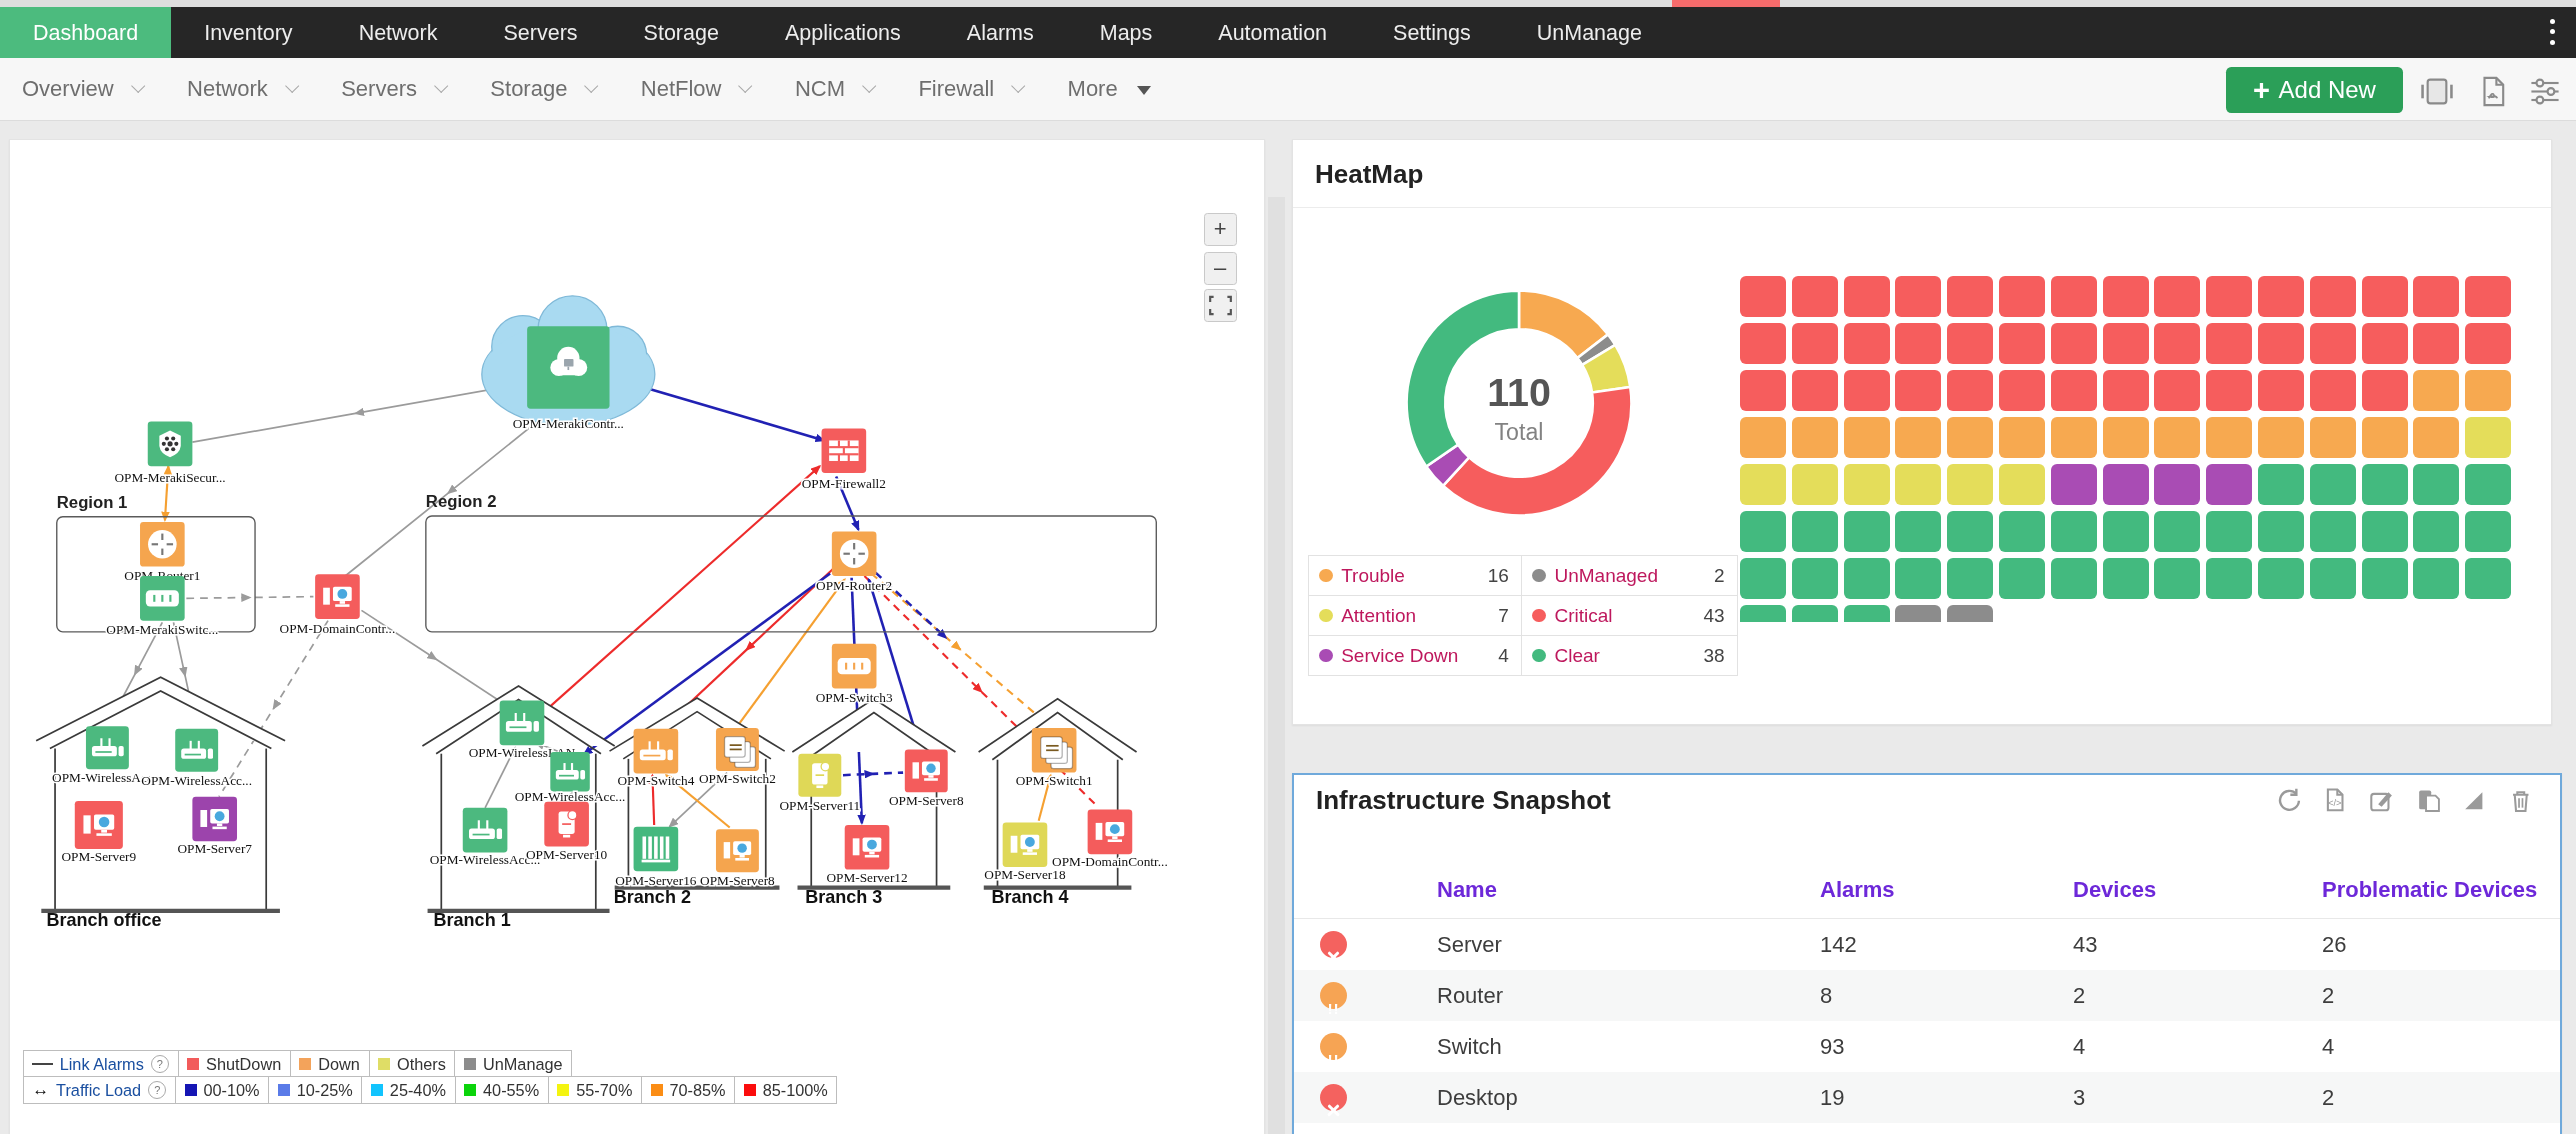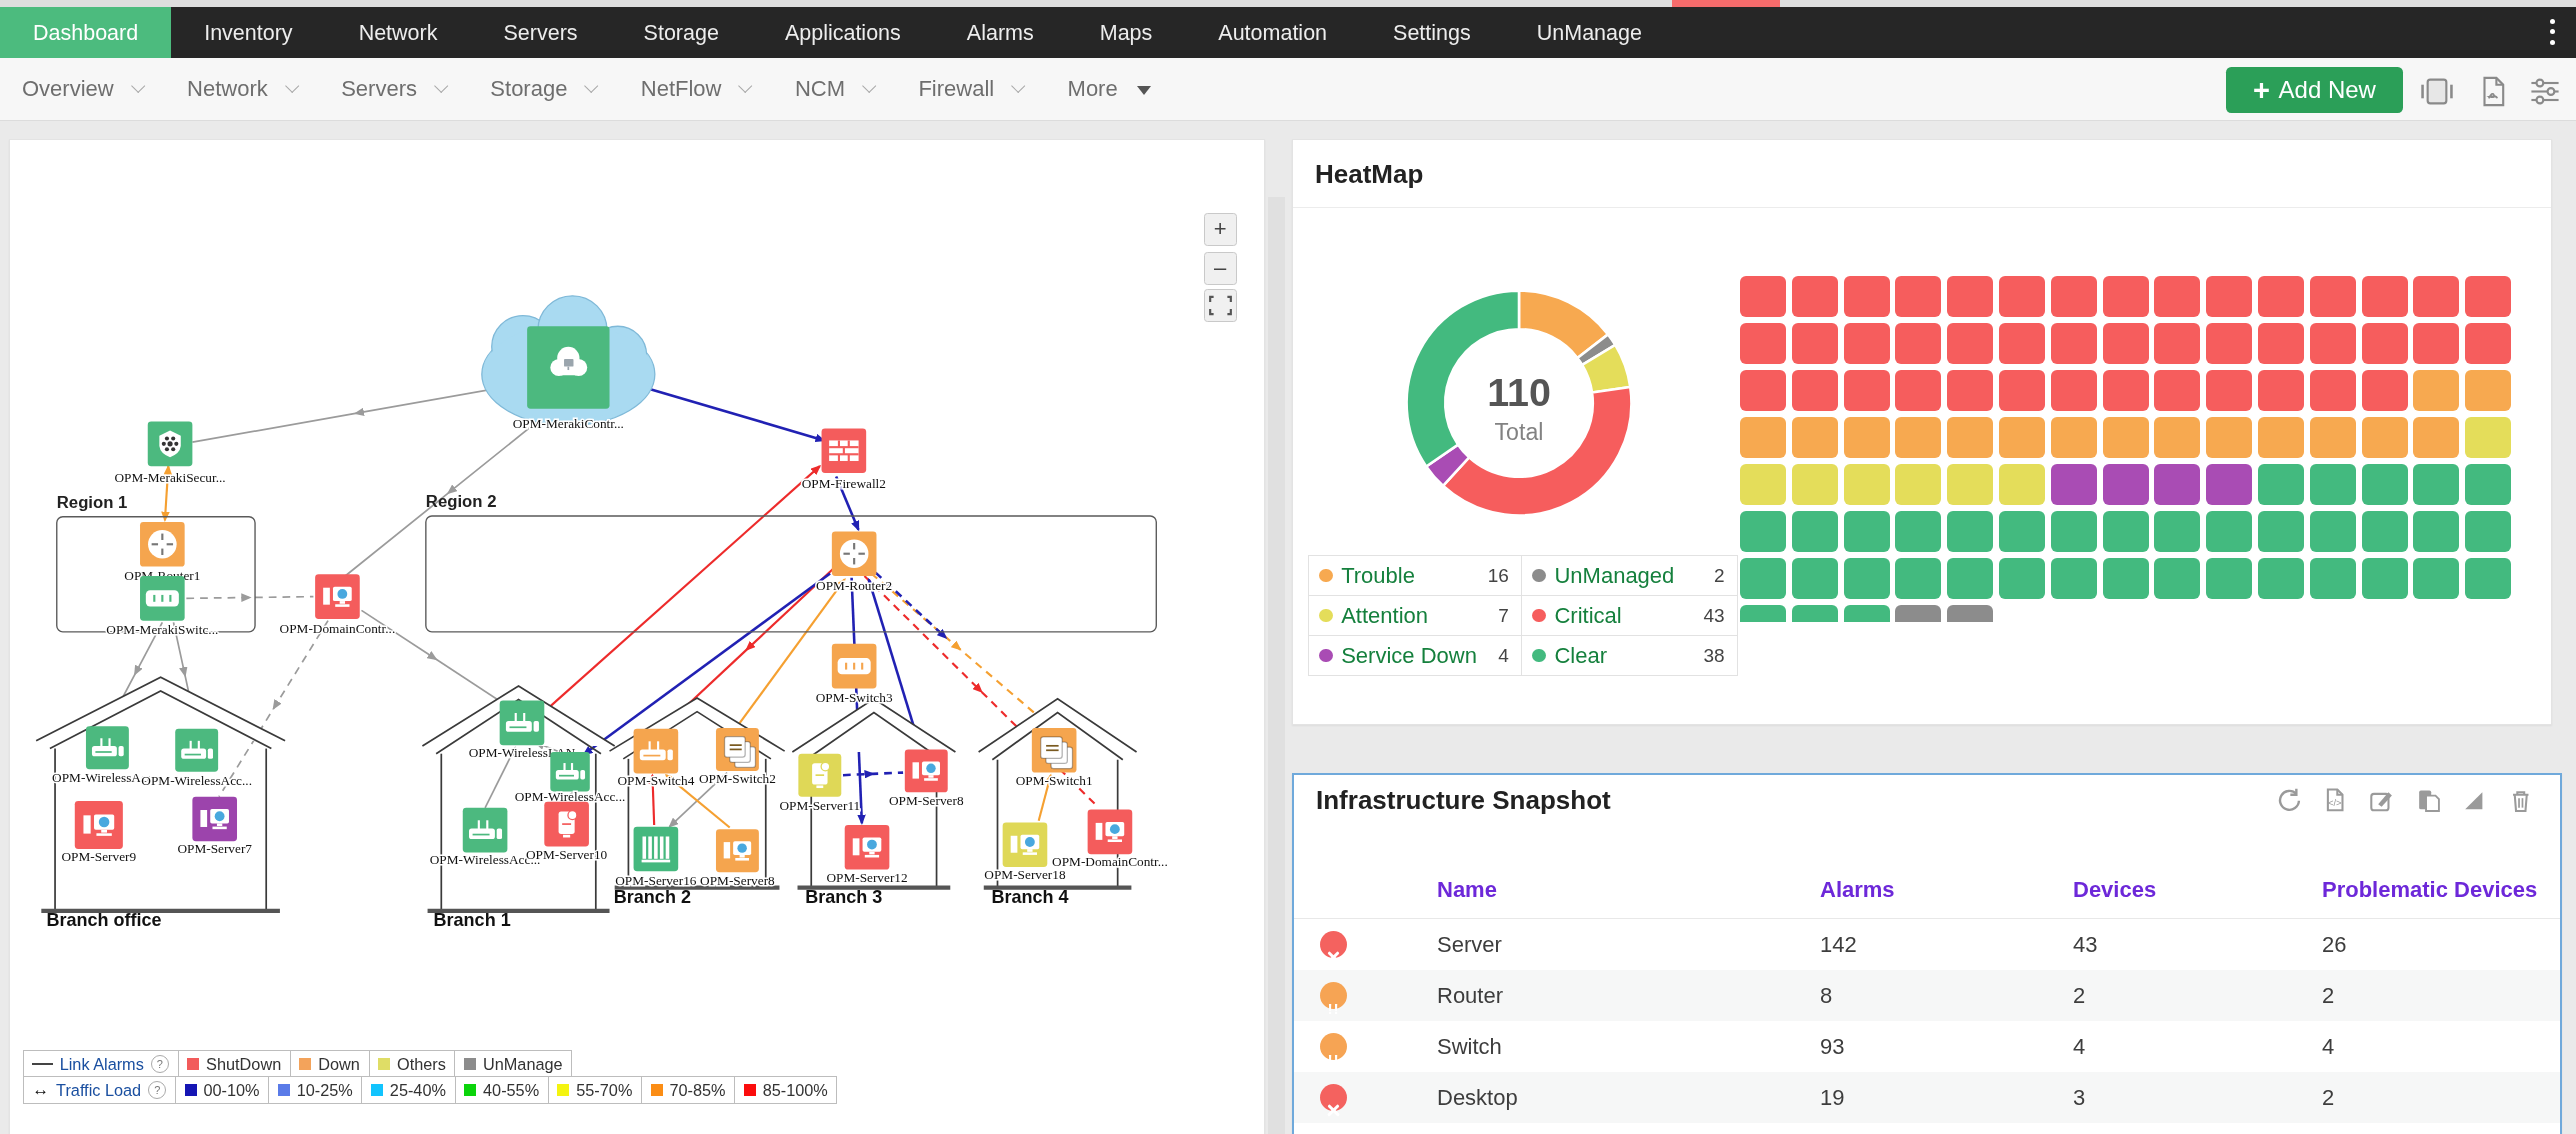--- a/index.html
+++ b/index.html
@@ -45,21 +45,21 @@
   #hm-panel{left:1292px;top:139px;width:1258px;height:584px}
   #hm-title{position:absolute;left:22px;top:19px;font-size:26px;font-weight:bold;color:#222}
   #hm-divider{position:absolute;left:0;top:67px;right:0;border-top:0.9px solid #ECECEC}
   #donut{position:absolute;left:93px;top:130px}
   #hm-legend{position:absolute;left:14.6px;top:415px;width:428px;border:0.9px solid #E2E2E2;border-bottom:none}
   .hm-legend-row{display:flex;border-bottom:0.9px solid #E2E2E2}
   .hm-legend-cell{display:flex;align-items:center;height:39px;gap:8.6px;padding-left:10.3px}
   .hm-legend-cell:first-child{width:202px;border-right:0.9px solid #E2E2E2}
   .hm-legend-cell:last-child{flex:1}
   .dot{width:13.7px;height:13.7px;border-radius:50%;flex:0 0 auto}
-  .lgl{font-size:22px;color:#15803d}
+  .lgl{font-size:19px;color:#be185d}
   .lgv{margin-left:auto;padding-right:12px;font-size:19px;color:#444}
   #hm-grid{position:absolute;left:447px;top:136px;width:773px;height:346px;overflow:hidden}
   .hm-row{display:flex;gap:5.8px;margin-bottom:6px}
   .hm-cell{width:46px;height:41px;border-radius:6px;flex:0 0 auto;cursor:pointer}
   
   #infra-panel{left:1292px;top:773px;width:1266px;height:378px;border:2.6px solid #6FA9DB;background:#fff;position:absolute;box-shadow:0 0.9px 1.7px rgba(0,0,0,.06)}
   #infra-title{position:absolute;left:22px;top:10.3px;font-size:26px;font-weight:bold;color:#222}
   #infra-icons{position:absolute;right:26px;top:12px;display:flex;gap:19px}
   #infra-icons .iw{width:27.5px;height:27.5px;cursor:pointer}
   #infra-table{position:absolute;left:0;top:86px;right:0}

